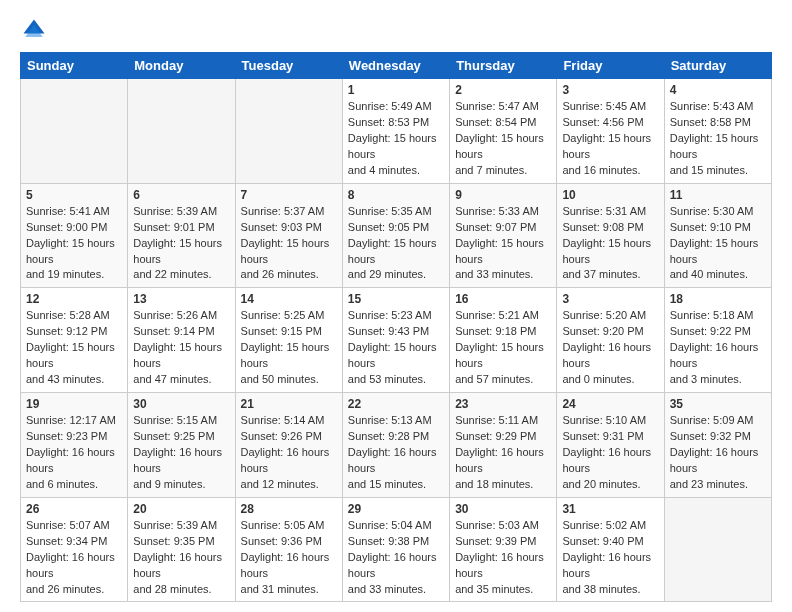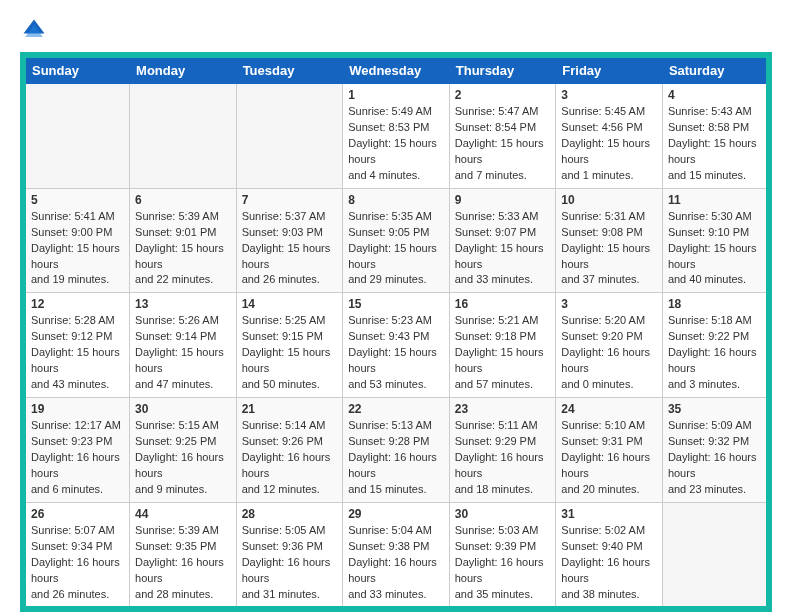--- a/index.html
+++ b/index.html
@@ -42,21 +42,21 @@
       font-weight: bold;
       color: #333;
       line-height: 1.1;
     }
     .location {
       font-size: 15px;
       color: #555;
     }
     .calendar {
       flex: 1;
-      border: 6px solid #14b8a6;
+      border: 1px solid #14b8a6;
       border-collapse: collapse;
       width: 100%;
       table-layout: fixed;
     }
     .calendar th {
       background: #1565c0;
       color: #fff;
       text-align: left;
       padding: 5px 6px;
       font-size: 13px;
@@ -132,21 +132,21 @@
           <td>
             <span class="day-num">1</span>
         <div class="day-info"><span>Sunrise: 5:49 AM</span><br><span>Sunset: 8:53 PM</span><br><span>Daylight: 15 hours hours</span><br><span>and 4 minutes.</span></div>
           </td>
           <td>
             <span class="day-num">2</span>
         <div class="day-info"><span>Sunrise: 5:47 AM</span><br><span>Sunset: 8:54 PM</span><br><span>Daylight: 15 hours hours</span><br><span>and 7 minutes.</span></div>
           </td>
           <td>
             <span class="day-num">3</span>
-        <div class="day-info"><span>Sunrise: 5:45 AM</span><br><span>Sunset: 4:56 PM</span><br><span>Daylight: 15 hours hours</span><br><span>and 1 minutes.</span></div>
+        <div class="day-info"><span>Sunrise: 5:45 AM</span><br><span>Sunset: 4:56 PM</span><br><span>Daylight: 15 hours hours</span><br><span>and 16 minutes.</span></div>
           </td>
           <td>
             <span class="day-num">4</span>
         <div class="day-info"><span>Sunrise: 5:43 AM</span><br><span>Sunset: 8:58 PM</span><br><span>Daylight: 15 hours hours</span><br><span>and 15 minutes.</span></div>
           </td>
         </tr>
         <tr>
           <td>
             <span class="day-num">5</span>
         <div class="day-info"><span>Sunrise: 5:41 AM</span><br><span>Sunset: 9:00 PM</span><br><span>Daylight: 15 hours hours</span><br><span>and 19 minutes.</span></div>
@@ -235,21 +235,21 @@
             <span class="day-num">35</span>
         <div class="day-info"><span>Sunrise: 5:09 AM</span><br><span>Sunset: 9:32 PM</span><br><span>Daylight: 16 hours hours</span><br><span>and 23 minutes.</span></div>
           </td>
         </tr>
         <tr>
           <td>
             <span class="day-num">26</span>
         <div class="day-info"><span>Sunrise: 5:07 AM</span><br><span>Sunset: 9:34 PM</span><br><span>Daylight: 16 hours hours</span><br><span>and 26 minutes.</span></div>
           </td>
           <td>
-            <span class="day-num">44</span>
+            <span class="day-num">20</span>
         <div class="day-info"><span>Sunrise: 5:39 AM</span><br><span>Sunset: 9:35 PM</span><br><span>Daylight: 16 hours hours</span><br><span>and 28 minutes.</span></div>
           </td>
           <td>
             <span class="day-num">28</span>
         <div class="day-info"><span>Sunrise: 5:05 AM</span><br><span>Sunset: 9:36 PM</span><br><span>Daylight: 16 hours hours</span><br><span>and 31 minutes.</span></div>
           </td>
           <td>
             <span class="day-num">29</span>
         <div class="day-info"><span>Sunrise: 5:04 AM</span><br><span>Sunset: 9:38 PM</span><br><span>Daylight: 16 hours hours</span><br><span>and 33 minutes.</span></div>
           </td>

